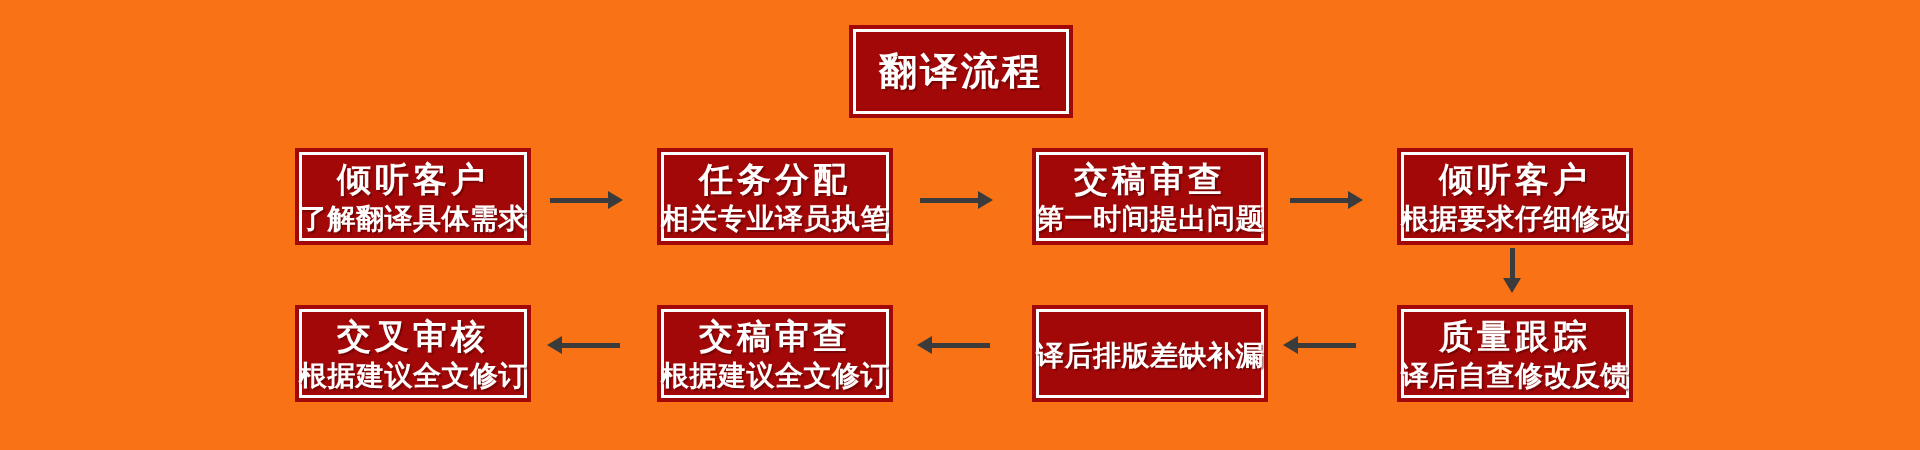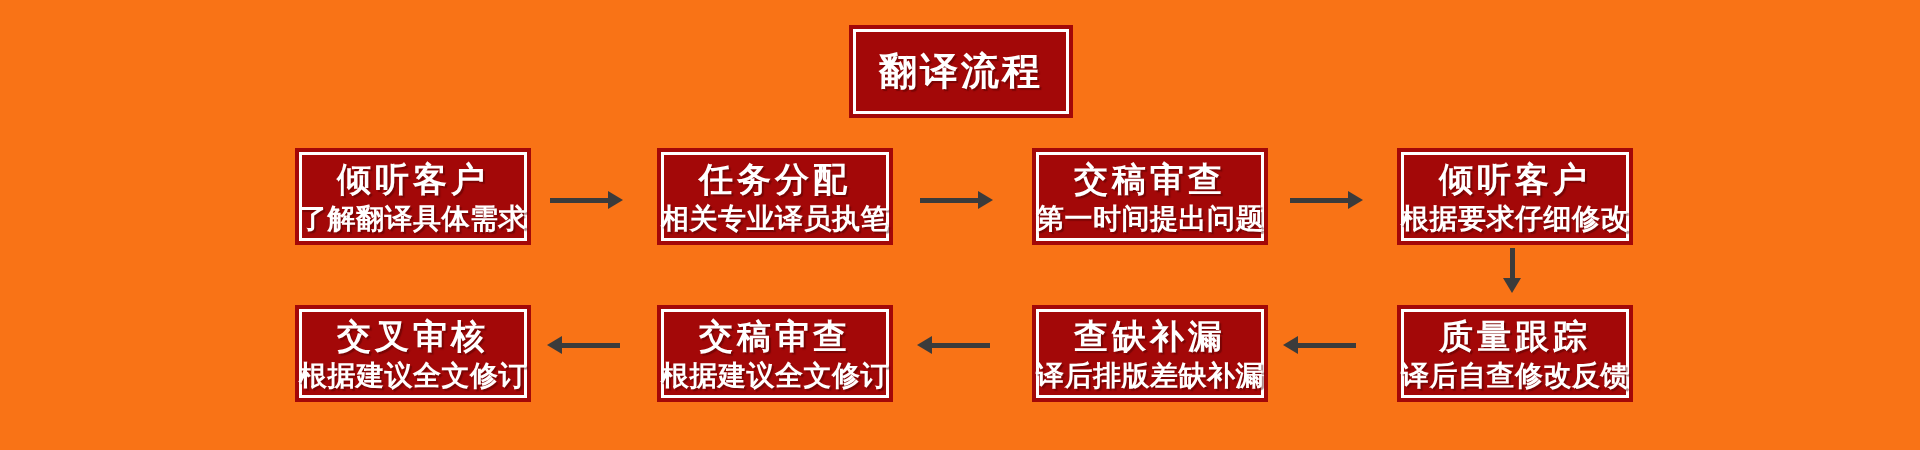--- a/index.html
+++ b/index.html
@@ -125,21 +125,20 @@
 
   <div class="red-box step-box r2 c1">
     <div class="step-heading">交叉审核</div>
     <div class="step-subtitle">根据建议全文修订</div>
   </div>
   <div class="red-box step-box r2 c2">
     <div class="step-heading">交稿审查</div>
     <div class="step-subtitle">根据建议全文修订</div>
   </div>
   <div class="red-box step-box r2 c3">
-    <div class="step-heading">查缺补漏</div>
     <div class="step-subtitle">译后排版差缺补漏</div>
   </div>
   <div class="red-box step-box r2 c4">
     <div class="step-heading">质量跟踪</div>
     <div class="step-subtitle">译后自查修改反馈</div>
   </div>
 
   <div class="arrow arrow-right ar1" style="left:550px;">
     <div class="shaft"></div>
     <div class="head"></div>

